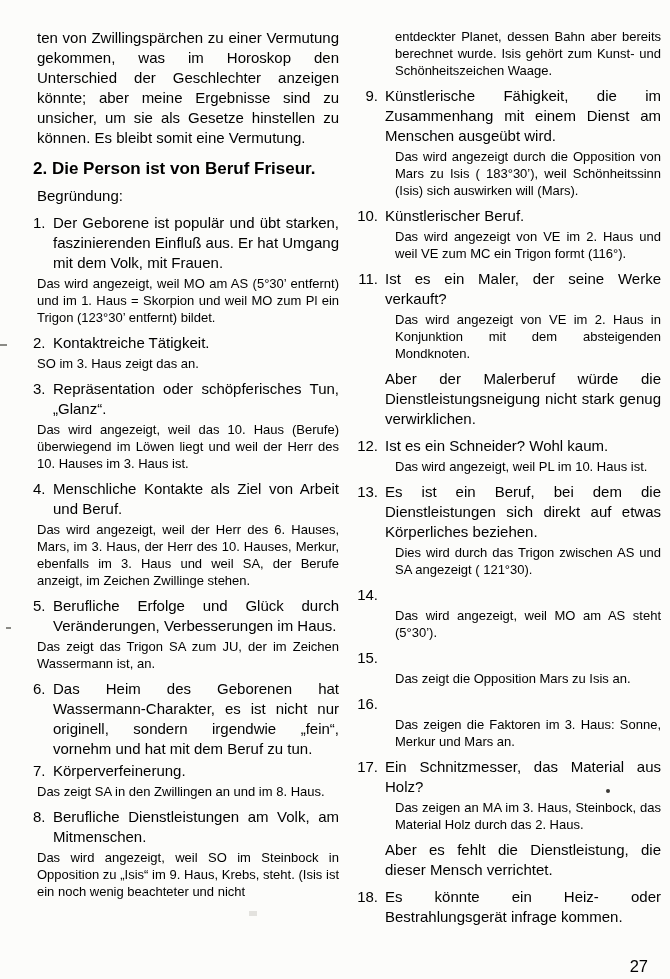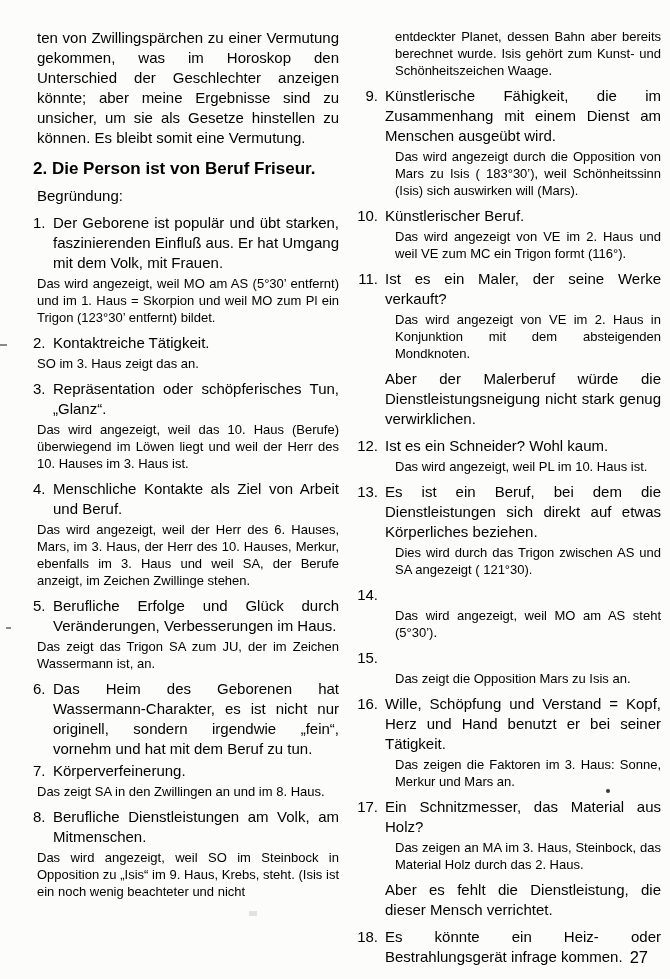--- a/index.html
+++ b/index.html
@@ -53,21 +53,21 @@
   .cont {
     font-size: 15px;
     line-height: 20px;
     margin: 2px 0 7px 0;
   }
   .col-right .cont { margin-left: 33px; }
 
   .page-number {
     position: absolute;
     right: 22px;
-    bottom: 12px;
+    bottom: 3px;
     font-size: 16.5px;
   }
   .speck { position: absolute; background: #8a8a85; }
   .speck-1 { left: 0;   top: 344px; width: 7px; height: 2px; }
   .speck-2 { left: 6px; top: 627px; width: 5px; height: 2px; }
   .speck-3 { left: 606px; top: 789px; width: 4px; height: 4px; border-radius: 50%; background: #3a3835; }
   .speck-4 { left: 249px; top: 911px; width: 8px; height: 5px; background: #e3e2de; }
 </style>
 </head>
 <body>
@@ -148,21 +148,20 @@
       <div class="item">
         <span class="num">14.</span>
       </div>
       <p class="note">Das wird angezeigt, weil MO am AS steht (5°30’).</p>
       <div class="item">
         <span class="num">15.</span>
       </div>
       <p class="note">Das zeigt die Opposition Mars zu Isis an.</p>
       <div class="item">
         <span class="num">16.</span>
-        <span class="itext">Wille, Schöpfung und Verstand = Kopf, Herz und Hand benutzt er bei seiner Tätigkeit.</span>
       </div>
       <p class="note">Das zeigen die Faktoren im 3. Haus: Sonne, Merkur und Mars an.</p>
       <div class="item">
         <span class="num">17.</span>
         <span class="itext">Ein Schnitzmesser, das Material aus Holz?</span>
       </div>
       <p class="note">Das zeigen an MA im 3. Haus, Steinbock, das Material Holz durch das 2. Haus.</p>
       <p class="cont">Aber es fehlt die Dienstleistung, die dieser Mensch verrichtet.</p>
       <div class="item">
         <span class="num">18.</span>

